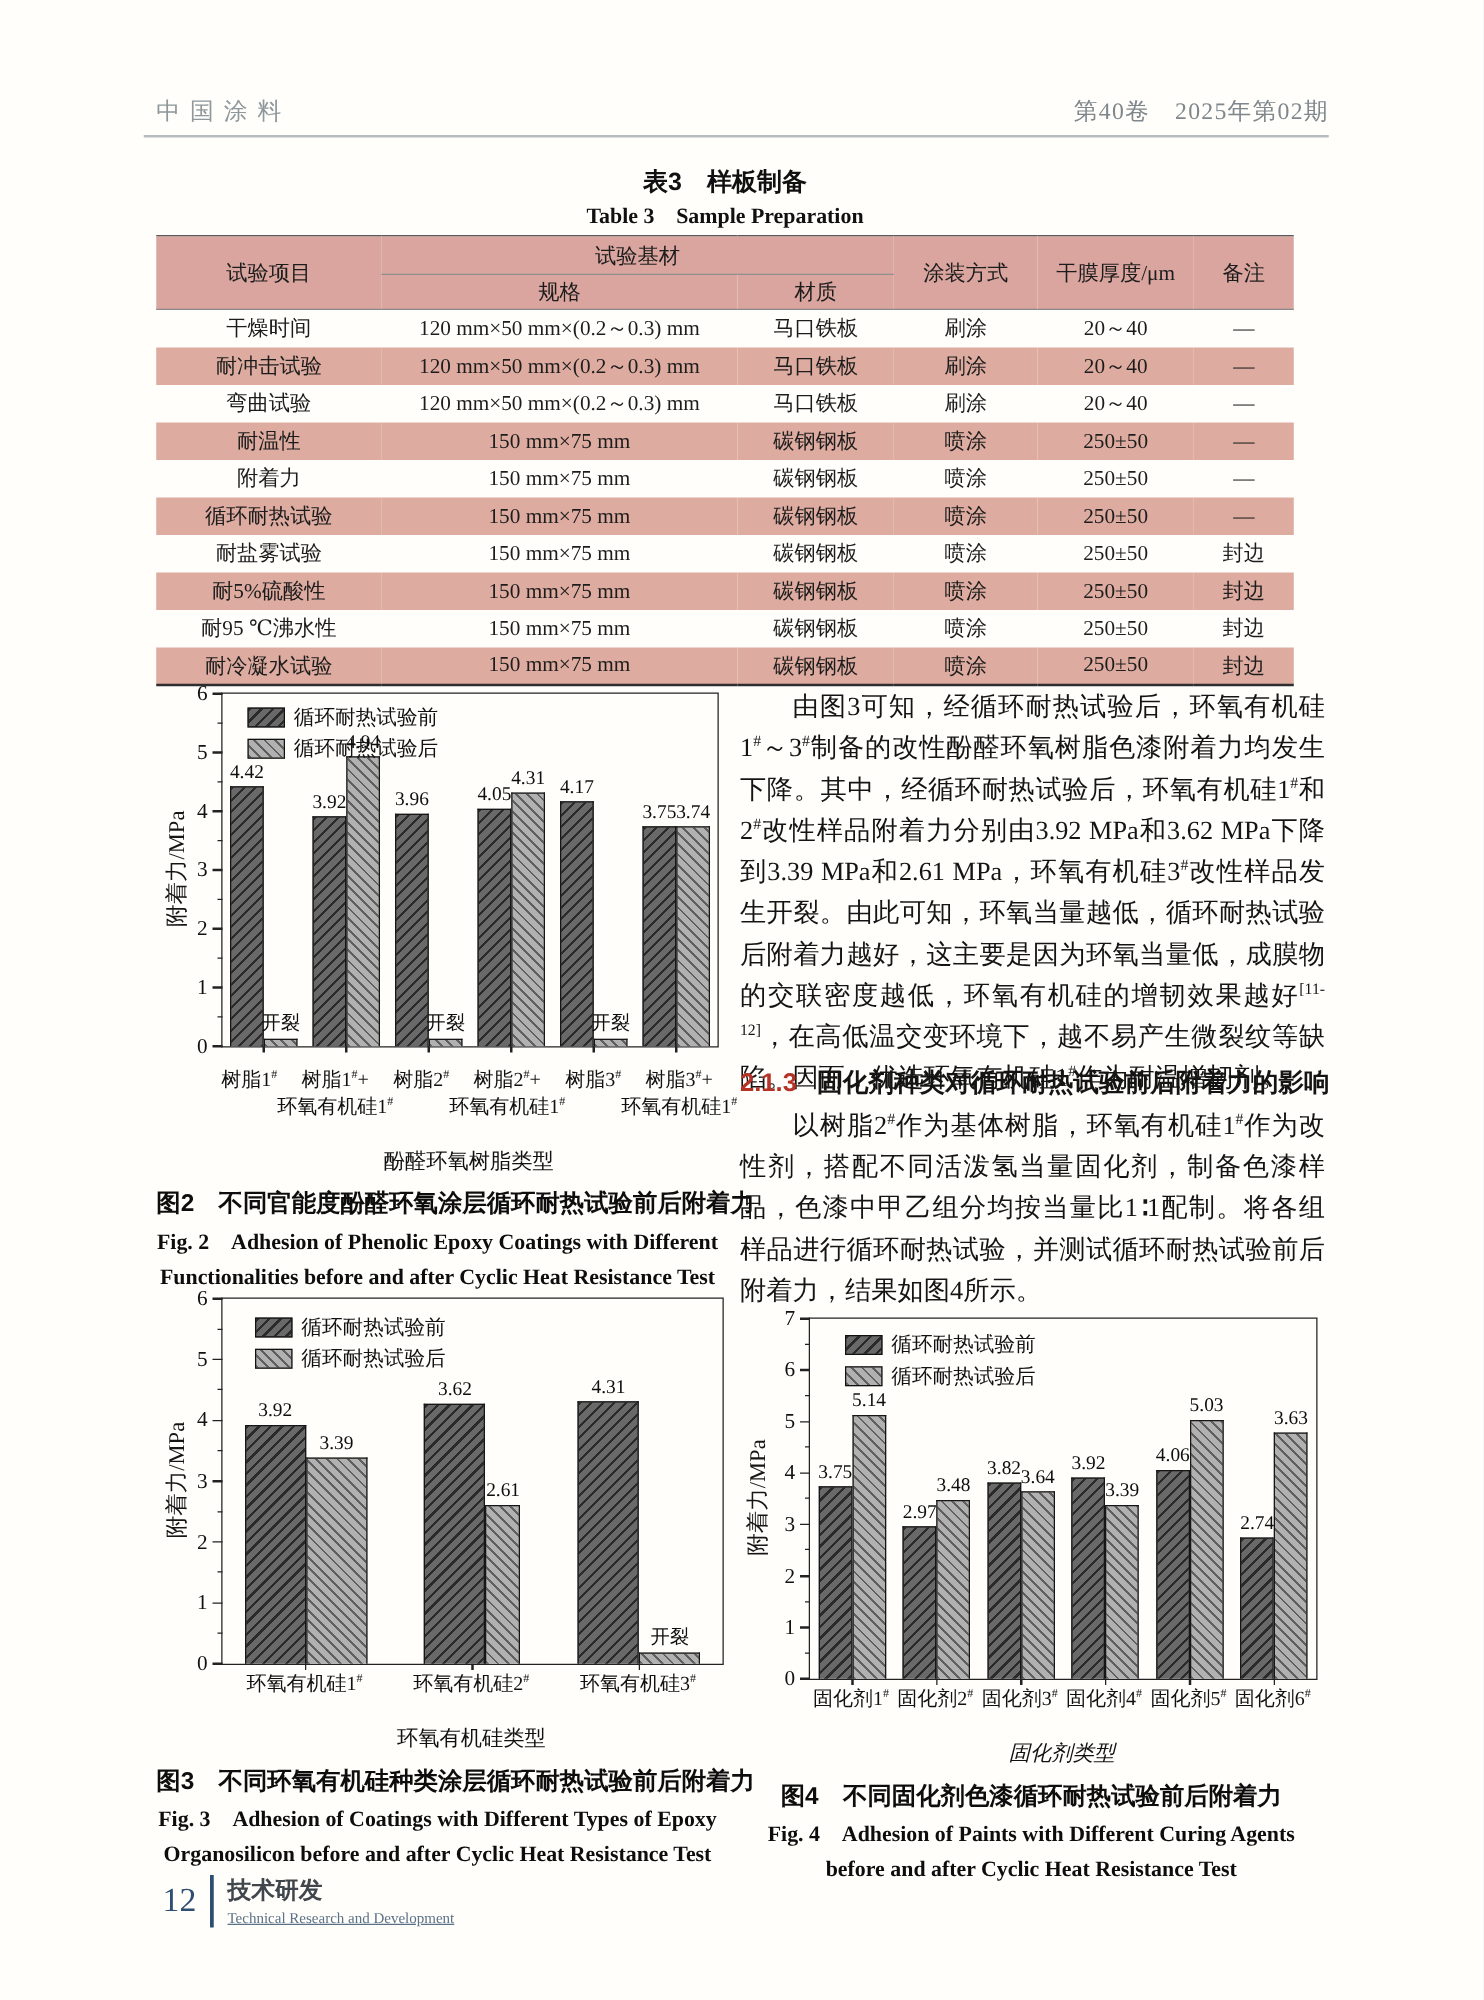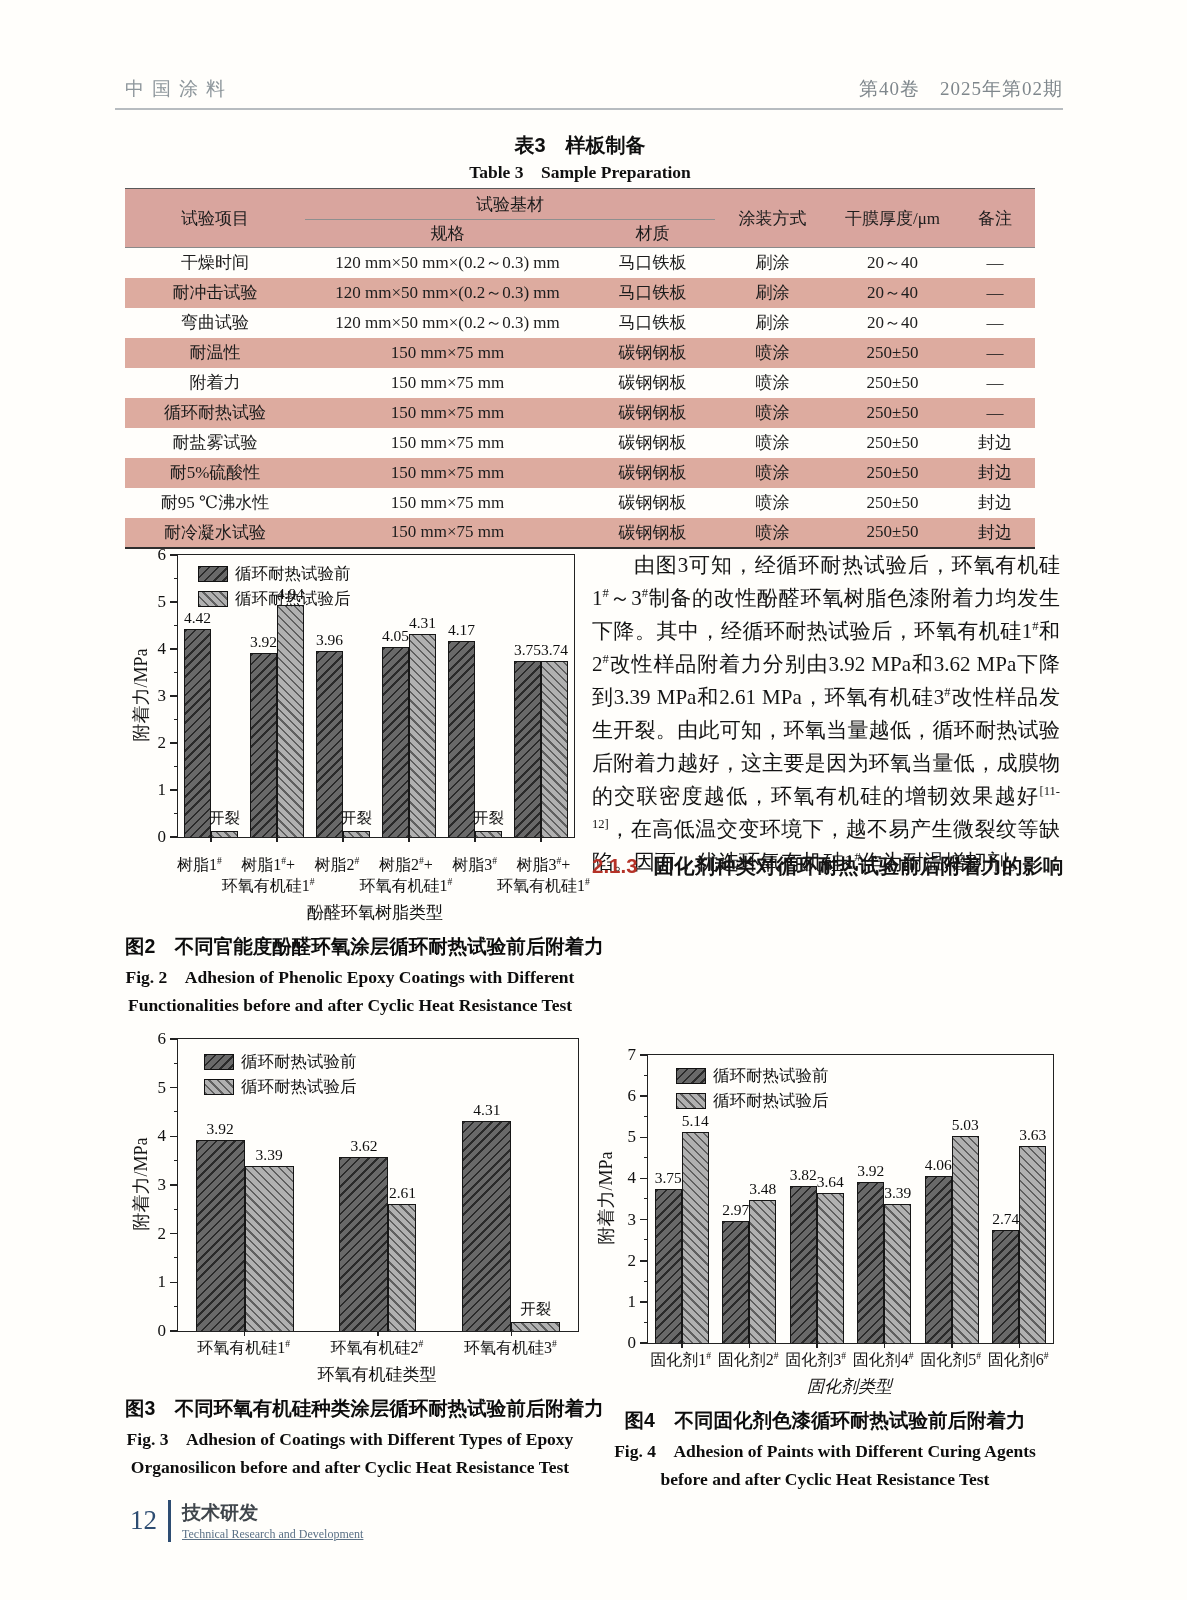--- a/index.html
+++ b/index.html
@@ -47,21 +47,21 @@
   .ytick-major{position:absolute;right:100%;width:8px;height:1.5px;background:#222;}
   .ytick-minor{position:absolute;right:100%;width:4.5px;height:1px;background:#222;}
   .yticklab{position:absolute;right:calc(100% + 12px);transform:translateY(-50%);font-size:17px;color:#111;}
   .xtick{position:absolute;top:100%;width:1.5px;height:5px;background:#222;}
   .legend{position:absolute;display:flex;flex-direction:column;gap:3px;justify-content:flex-end;}
   .legend-item{display:flex;align-items:center;gap:7px;font-size:16.5px;color:#111;}
   .legend-swatch{width:30px;height:16px;box-sizing:border-box;}
   .xticks{display:flex;font-size:16px;line-height:1.3;margin-top:4px;color:#111;}
   .slot2{flex:1 1 0;display:flex;flex-direction:column;align-items:center;}
   .slot2 div{white-space:nowrap;width:max-content;}
-  .xlabel{text-align:center;font-size:17px;margin-top:4px;color:#111;}
+  .xlabel{text-align:center;font-size:17px;margin-top:20px;color:#111;}
   .cap-cn{text-align:center;font-family:"Liberation Sans","DejaVu Sans",sans-serif;font-weight:bold;
     font-size:19.5px;margin-top:9px;color:#0d0d0d;white-space:nowrap;}
   .cap-en{text-align:center;font-weight:bold;font-size:17.5px;line-height:1.6;margin-top:3px;color:#0d0d0d;}
 
   
   .para{position:absolute;width:468px;font-size:21px;line-height:33px;text-align:justify;text-indent:2em;color:#141414;}
   .section-head{position:absolute;width:468px;font-family:"Liberation Sans","DejaVu Sans",sans-serif;
     font-weight:bold;font-size:20.5px;color:#141414;white-space:nowrap;}
   .section-num{color:#b53227;margin-right:16px;}
 
@@ -309,20 +309,21 @@
       </div>
     <div class="xlabel" style="margin-left: 52px; width: 396px;">酚醛环氧树脂类型</div>
     <div class="cap-cn">图2　不同官能度酚醛环氧涂层循环耐热试验前后附着力</div>
     <div class="cap-en">Fig. 2　Adhesion of Phenolic Epoxy Coatings with Different Functionalities before and after Cyclic Heat Resistance Test</div>
   </div>
 
   <div class="para" style="left:592px;top:549px;">由图3可知，经循环耐热试验后，环氧有机硅1<sup>#</sup>～3<sup>#</sup>制备的改性酚醛环氧树脂色漆附着力均发生下降。其中，经循环耐热试验后，环氧有机硅1<sup>#</sup>和2<sup>#</sup>改性样品附着力分别由3.92 MPa和3.62 MPa下降到3.39 MPa和2.61 MPa，环氧有机硅3<sup>#</sup>改性样品发生开裂。由此可知，环氧当量越低，循环耐热试验后附着力越好，这主要是因为环氧当量低，成膜物的交联密度越低，环氧有机硅的增韧效果越好<sup>[11-12]</sup>，在高低温交变环境下，越不易产生微裂纹等缺陷。因而，优选环氧有机硅1<sup>#</sup>作为耐温增韧剂。</div>
   <div class="section-head" style="left:592px;top:852px;">
     <span class="section-num">2.1.3</span><span>固化剂种类对循环耐热试验前后附着力的影响</span>
   </div>
+  <div class="para" style="left:592px;top:884px;">以树脂2<sup>#</sup>作为基体树脂，环氧有机硅1<sup>#</sup>作为改性剂，搭配不同活泼氢当量固化剂，制备色漆样品，色漆中甲乙组分均按当量比1∶1配制。将各组样品进行循环耐热试验，并测试循环耐热试验前后附着力，结果如图4所示。</div>
 
   <div class="figure" style="left:125px;top:1032px;width:450px;">
     <div class="chartwrap" style="height: 302px;">
       <div class="ylabel" style="left: 16px; top: 152px;">附着力/MPa</div>
       <div class="plot" style="left: 52px; top: 6px; width: 400px; height: 292px;">
           <div class="ytick-major" style="top:291.3px"></div>
           <div class="yticklab" style="top:292.0px">0</div>
           <div class="ytick-minor" style="top:266.9px"></div>
           <div class="ytick-major" style="top:242.6px"></div>
           <div class="yticklab" style="top:243.3px">1</div>
@@ -344,21 +345,21 @@
           <div class="bars">
             <div class="slot">
               <div class="bar before" style="width:49px;height:191px">
                 <span class="valab">3.92</span>
               </div>
               <div class="bar after" style="width:49px;height:165px">
                 <span class="valab">3.39</span>
               </div>
             </div>
             <div class="slot">
-              <div class="bar before" style="width:49px;height:174px">
+              <div class="bar before" style="width:49px;height:208px">
                 <span class="valab">3.62</span>
               </div>
               <div class="bar after" style="width:28px;height:127px">
                 <span class="valab">2.61</span>
               </div>
             </div>
             <div class="slot">
               <div class="bar before" style="width:49px;height:210px">
                 <span class="valab">4.31</span>
               </div>

